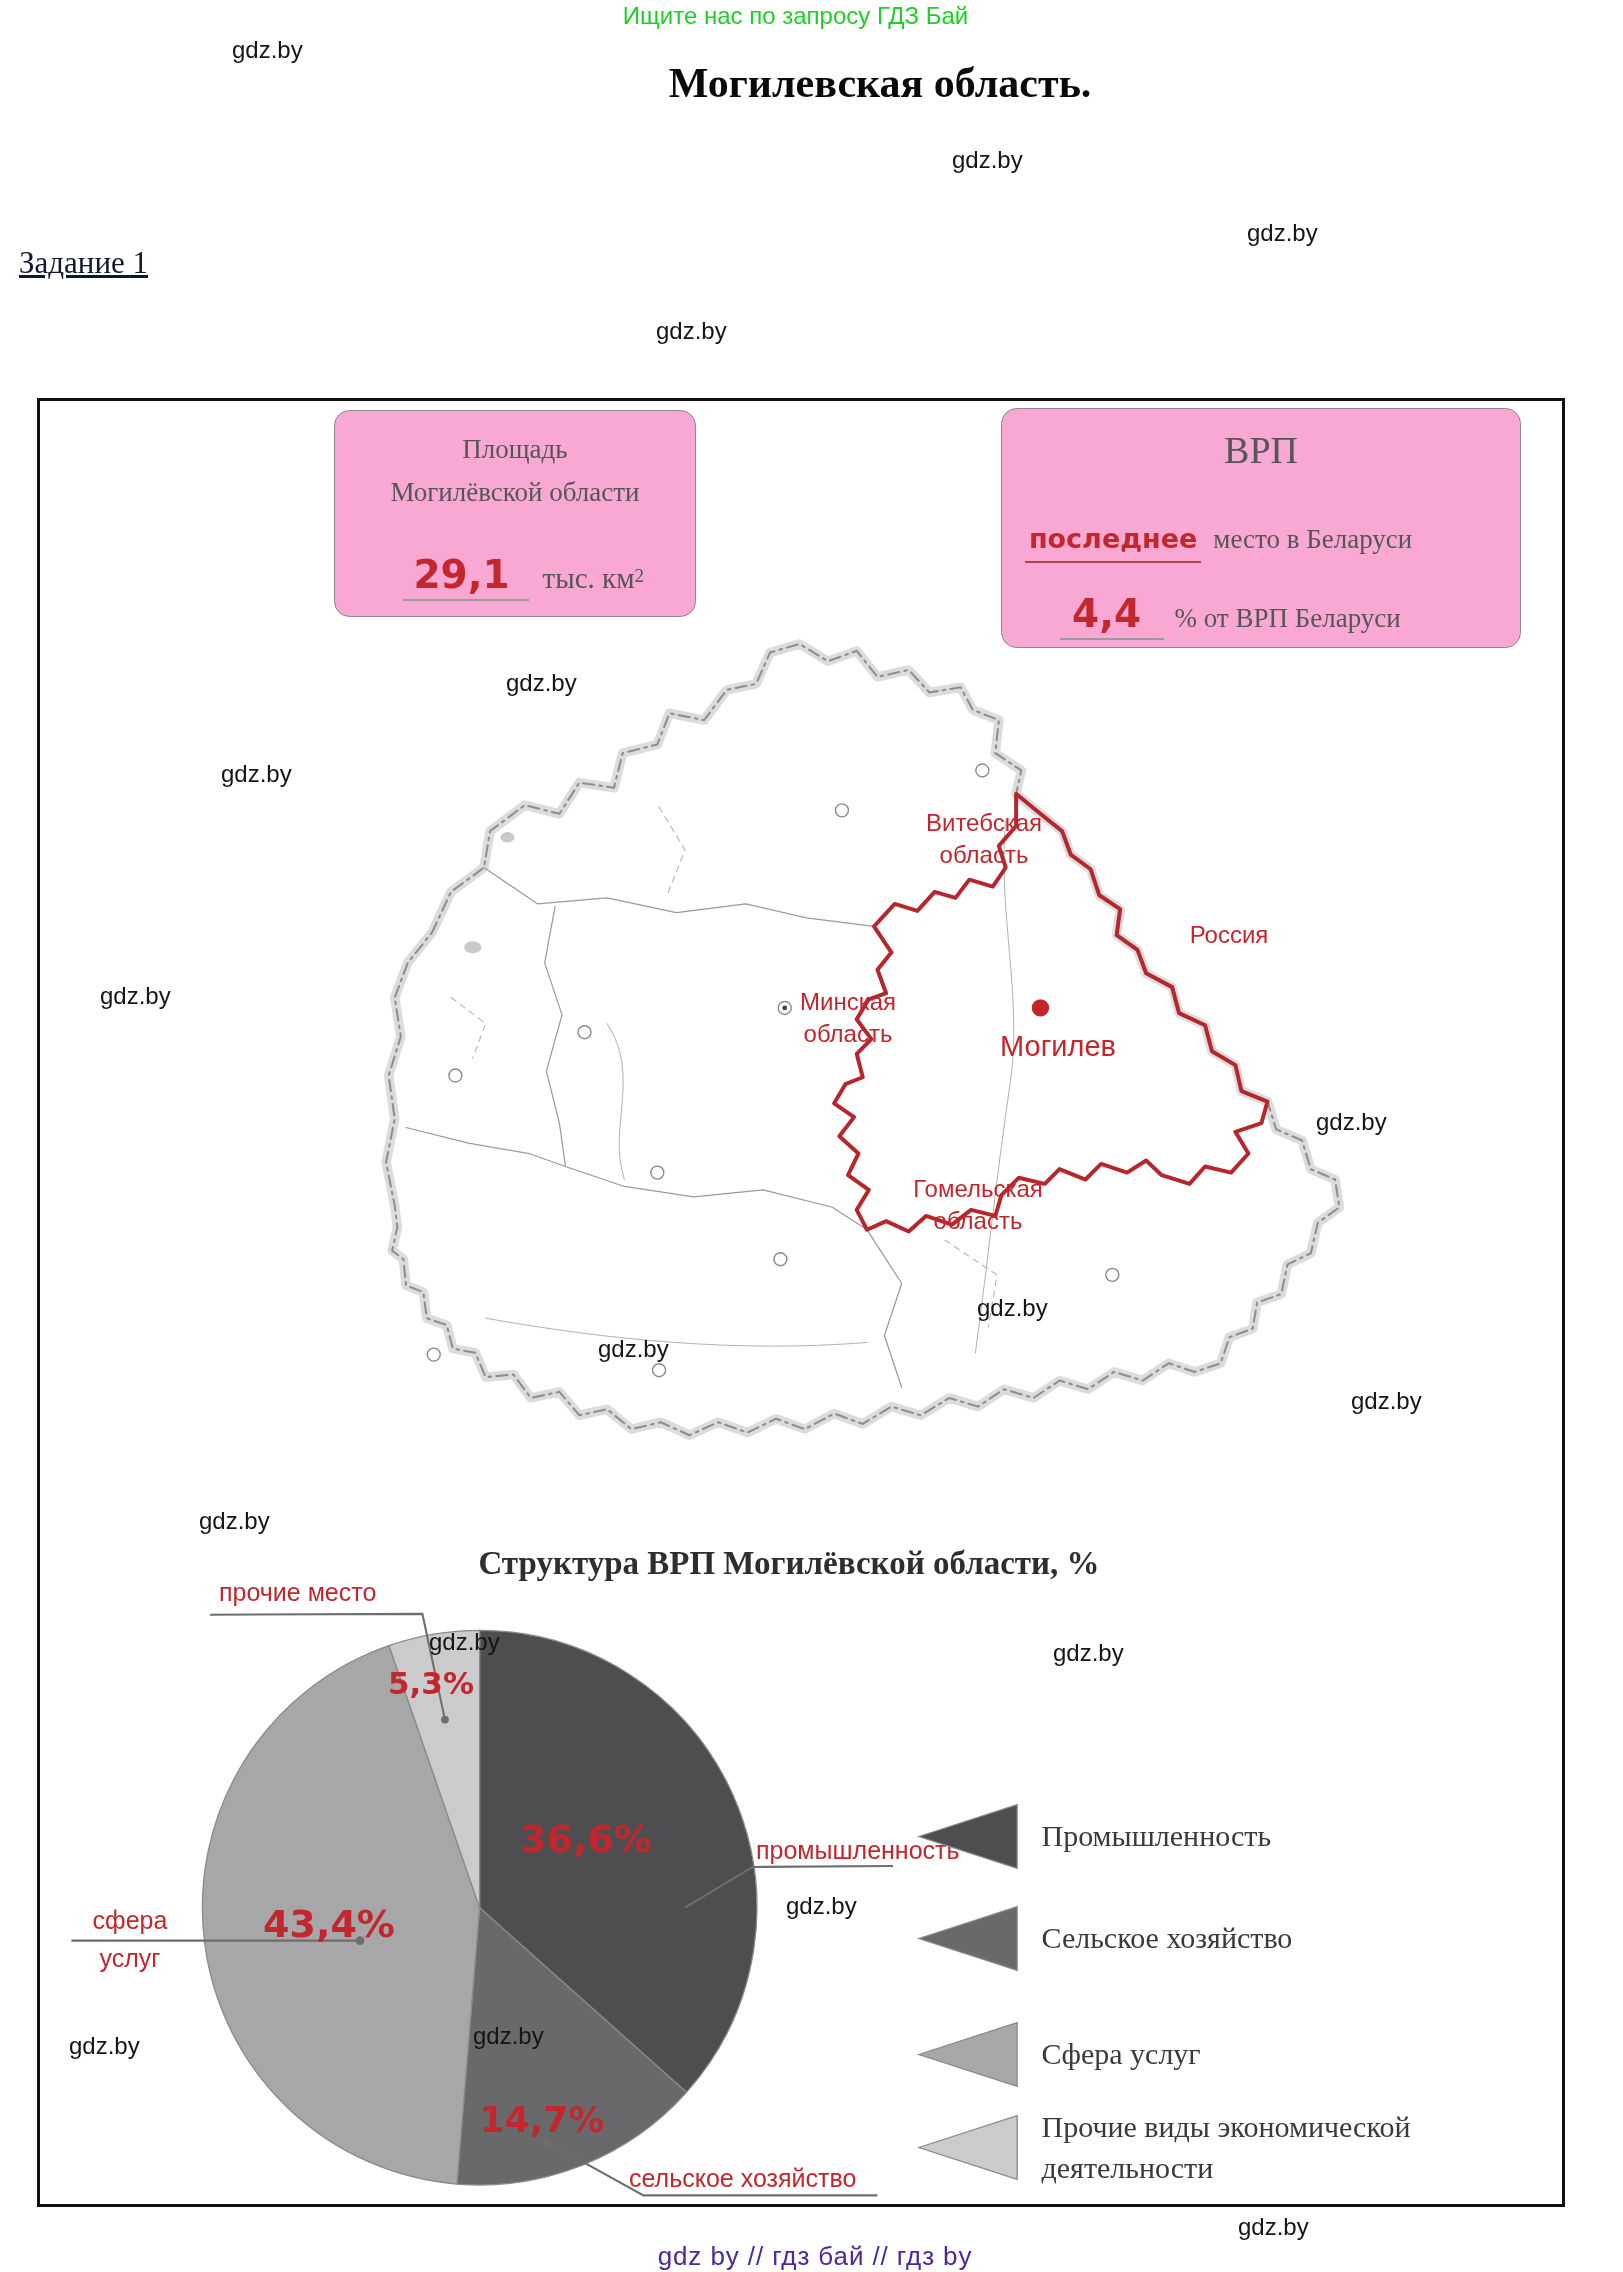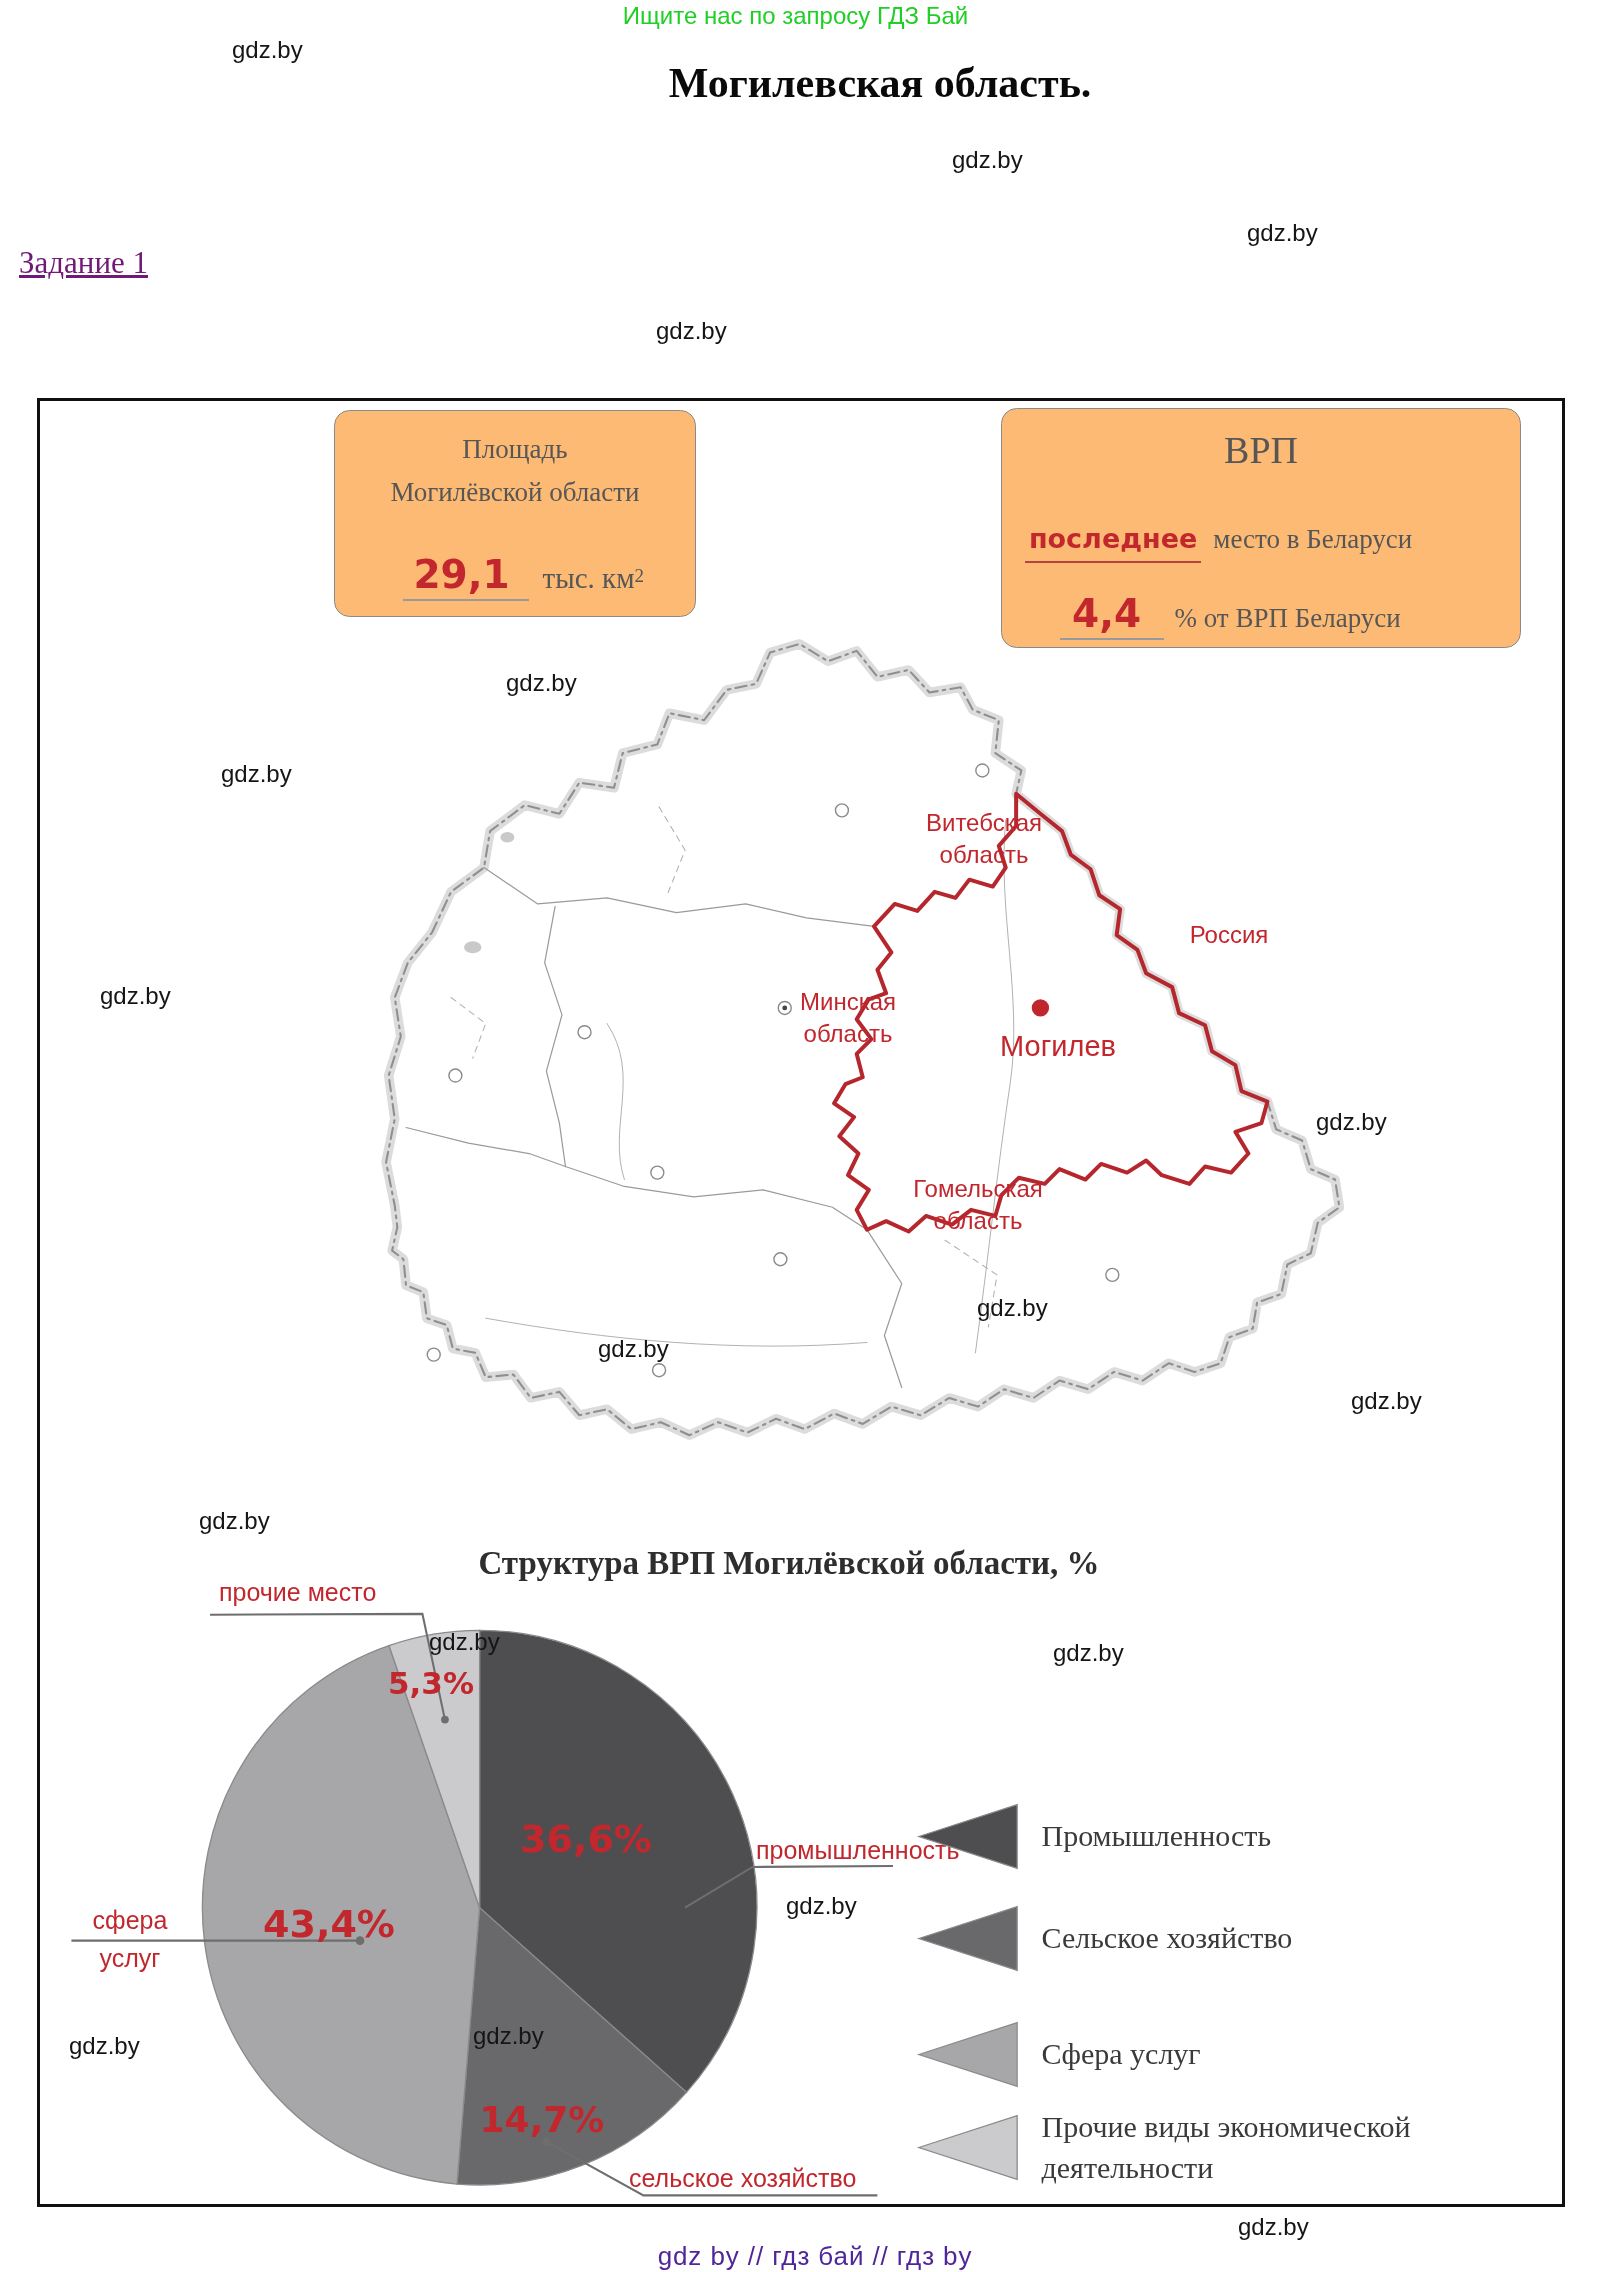--- a/index.html
+++ b/index.html
@@ -4,24 +4,24 @@
 <style>
   html,body{margin:0;padding:0;background:#fff;}
   #page{position:relative;width:1623px;height:2273px;background:#fff;overflow:hidden;
         font-family:"Liberation Sans",sans-serif;}
   .wm{position:absolute;font:24px "Liberation Sans",sans-serif;color:#151515;white-space:nowrap;}
   #banner{position:absolute;left:0;top:1.7px;width:1543px;text-align:center;
           font:24px "Liberation Sans",sans-serif;color:#20cf26;padding-left:24px;}
   #page-title{position:absolute;left:533px;top:59px;width:694px;text-align:center;
           font:bold 42px "Liberation Serif",serif;color:#0a0a0a;}
   #task-label{position:absolute;left:19px;top:245px;font:31px "Liberation Serif",serif;
-          color:#701a75;text-decoration:underline;}
+          color:#0f172a;text-decoration:underline;}
   #figure-frame{position:absolute;left:37px;top:398px;width:1528px;height:1809px;
           border:3.5px solid #101010;background:#fff;box-sizing:border-box;}
-  .infobox{position:absolute;border:1.7px solid #8a8a8a;border-radius:15.6px;background:#fdba74;}
+  .infobox{position:absolute;border:1.7px solid #8a8a8a;border-radius:15.6px;background:#f9a8d4;}
   .ib-text{position:absolute;width:100%;text-align:center;font-family:"Liberation Serif",serif;color:#565656;}
   .redval{color:#c1272d;font-family:"DejaVu Sans",sans-serif;font-weight:bold;}
   .map-label{position:absolute;transform:translateX(-50%);text-align:center;white-space:nowrap;
           font:24px "Liberation Sans",sans-serif;color:#c1272d;}
   .pie-pct{position:absolute;transform:translateX(-50%);font-weight:600;color:#c1272d;
           font-family:"DejaVu Sans",sans-serif;white-space:nowrap;}
   .pie-callout{position:absolute;color:#c1272d;font:25px "Liberation Sans",sans-serif;white-space:nowrap;}
   #pie-title{position:absolute;left:364px;top:1545px;width:850px;text-align:center;
           font:bold 33px "Liberation Serif",serif;color:#2e2e2e;}
   .legend-row{position:absolute;left:917px;display:flex;align-items:center;gap:22.5px;}

